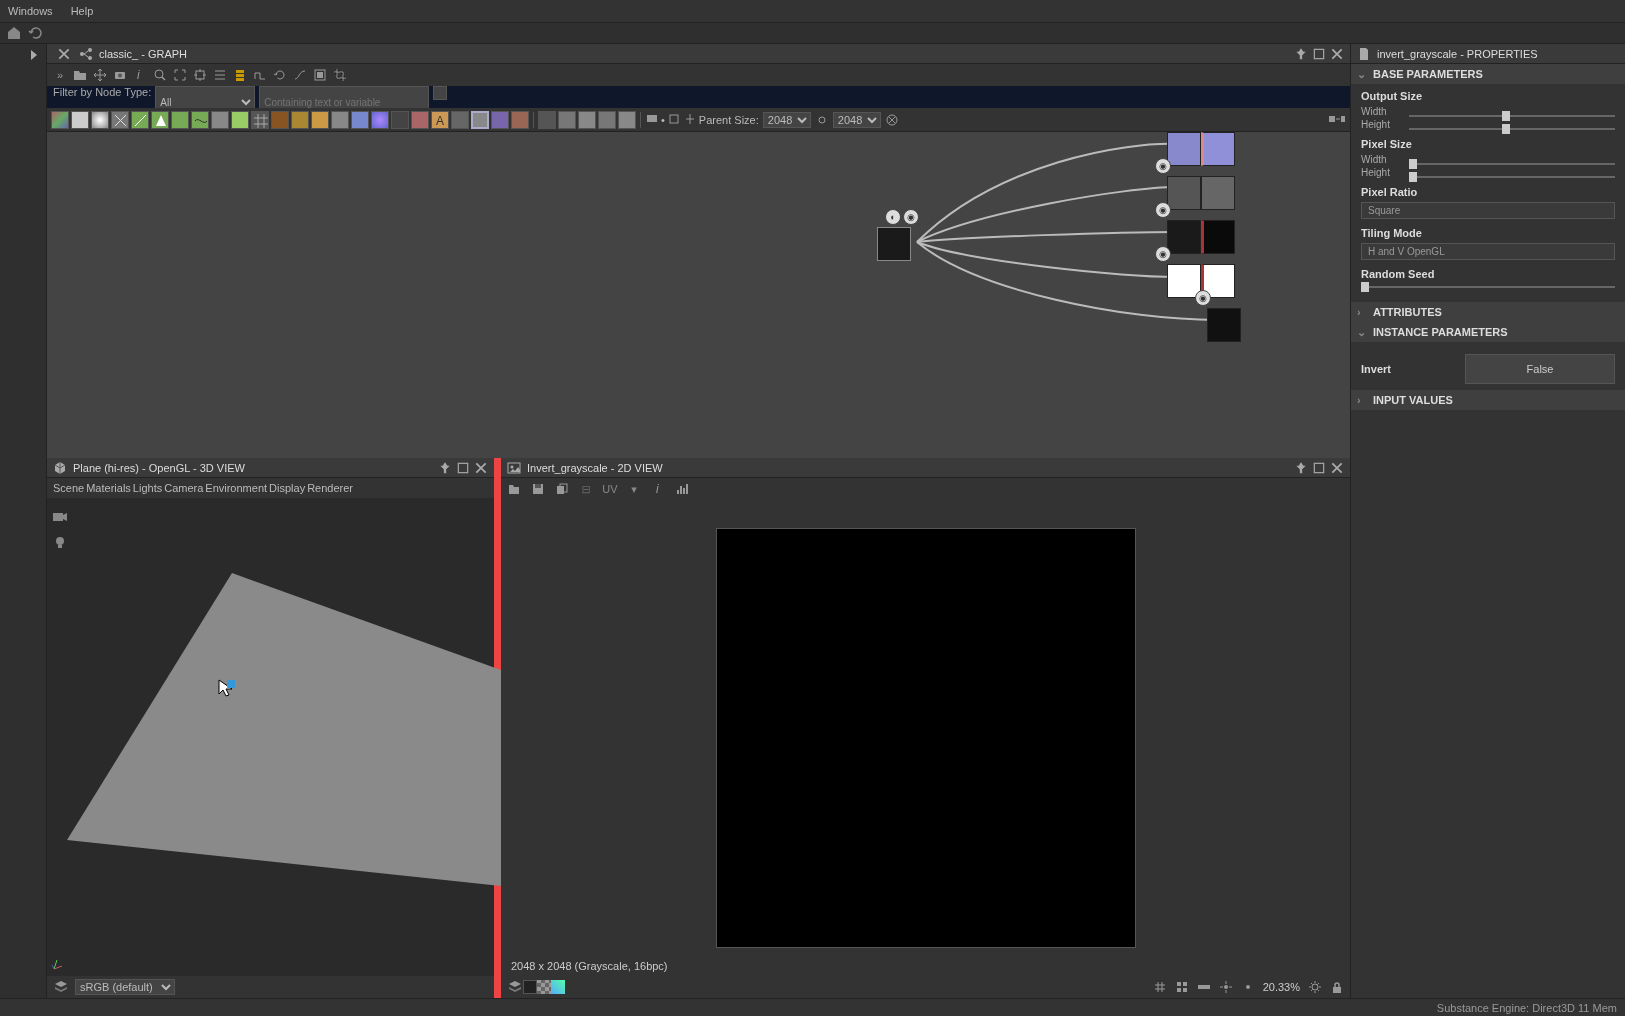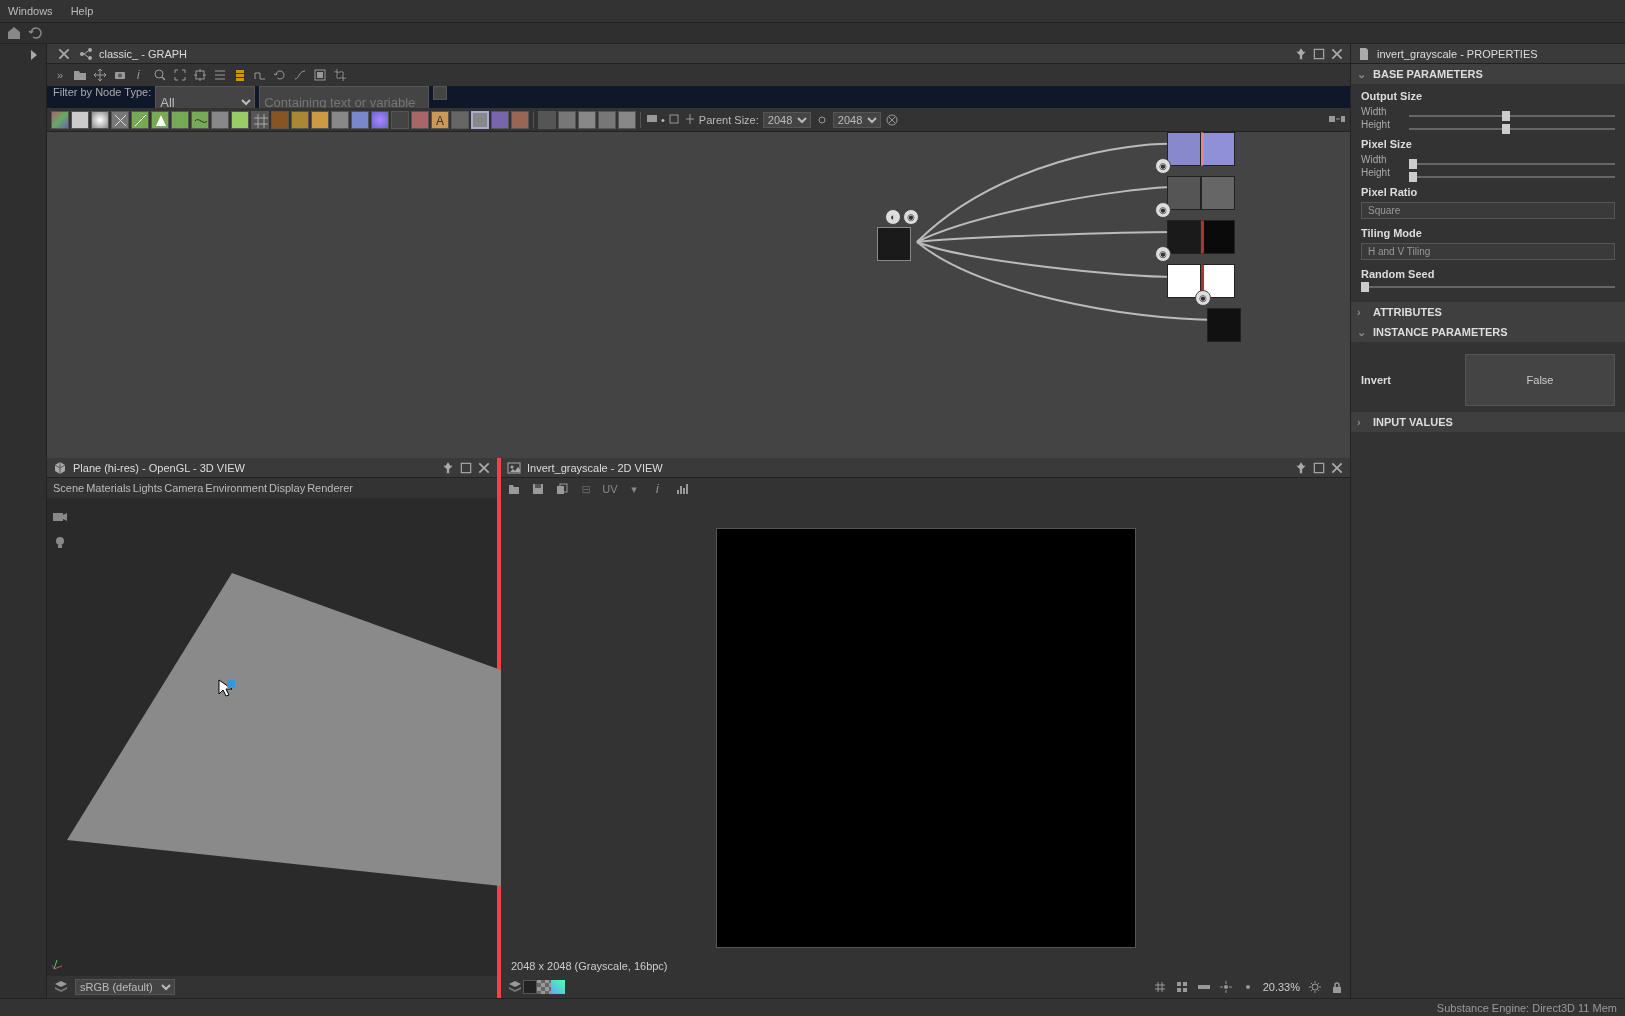--- a/index.html
+++ b/index.html
@@ -13,37 +13,37 @@
 .left .chev { width:14px; height:14px; margin:4px; color:#888; }
 .center { flex:1; display:flex; flex-direction:column; }
 .right { width:275px; background:#333; border-left:1px solid #222; display:flex; flex-direction:column; }
 .panel-header { height:20px; background:#3a3a3a; border-bottom:1px solid #222; display:flex; align-items:center; padding:0 6px; }
 .panel-header .icon { width:14px; height:14px; margin-right:6px; }
 .panel-header .title { color:#ddd; font-size:11px; flex:1; white-space:nowrap; overflow:hidden; }
 .panel-header .ctrl { width:14px; height:14px; margin-left:4px; color:#888; cursor:pointer; display:flex; align-items:center; justify-content:center; }
 .graph-toolbar { height:22px; background:#333; display:flex; align-items:center; padding:0 4px; gap:2px; }
 .graph-toolbar .tbbtn { width:18px; height:18px; display:flex; align-items:center; justify-content:center; color:#999; cursor:pointer; }
 .filter-row { height:22px; background:#0f172a; display:flex; align-items:flex-start; padding:0 6px; gap:4px; }
-.filter-row select, .filter-row input { background:#444; border:1px solid #555; color:#bbb; font-size:13px; height:32px; }
+.filter-row select, .filter-row input { background:#444; border:1px solid #555; color:#bbb; font-size:10px; height:32px; }
 .filter-row select { width:100px; }
 .filter-row input { width:170px; padding:0 4px; }
 .filter-row .lbl { color:#aaa; white-space:nowrap; }
 .atomic-row { height:24px; background:#333; display:flex; align-items:center; padding:0 4px; gap:2px; border-bottom:1px solid #222; }
 .atomic-row .swatch { width:18px; height:18px; border:1px solid #555; cursor:pointer; }
 .atomic-row .vsep { width:1px; height:16px; background:#555; margin:0 2px; }
 .parent-size { display:flex; align-items:center; gap:4px; margin-left:auto; }
 .parent-size select { background:#444; border:1px solid #555; color:#bbb; font-size:11px; height:16px; width:48px; }
 .graph-canvas { flex:1; background:#444; position:relative; overflow:hidden; }
 .graph-canvas svg { position:absolute; top:0; left:0; width:100%; height:100%; }
 .node { position:absolute; }
 .node .thumb { width:34px; height:34px; border:1px solid #222; }
 .node .out { position:absolute; top:-18px; right:-8px; width:16px; height:16px; border-radius:50%; background:#ddd; border:1px solid #444; display:flex; align-items:center; justify-content:center; font-size:9px; color:#333; }
 .node .out2 { right:10px; }
 .lower { display:flex; height:540px; }
-.view3d { width:454px; background:#2f2f2f; border-right:4px solid #ef4444; display:flex; flex-direction:column; }
+.view3d { width:454px; background:#2f2f2f; border-right:7px solid #ef4444; display:flex; flex-direction:column; }
 .view2d { flex:1; background:#2f2f2f; display:flex; flex-direction:column; }
 .view-menubar { height:20px; background:#333; display:flex; align-items:center; padding:0 6px; gap:2px; }
 .view-menubar span { color:#bbb; cursor:pointer; }
 .view-toolbar { height:22px; background:#333; display:flex; align-items:center; padding:0 4px; gap:6px; }
 .view-toolbar .tbbtn { width:18px; height:18px; color:#999; cursor:pointer; display:flex; align-items:center; justify-content:center; }
 .canvas3d { flex:1; background:#2a2a2a; position:relative; }
 .side-icons { position:absolute; left:4px; top:10px; display:flex; flex-direction:column; gap:8px; }
 .side-icons .ic { width:18px; height:18px; color:#888; cursor:pointer; }
 .plane-shape { position:absolute; }
 .bottom-bar3d { height:22px; background:#333; display:flex; align-items:center; padding:0 6px; gap:6px; }
@@ -58,21 +58,21 @@
 .prop-body { padding:6px 10px; }
 .prop-field { margin-bottom:8px; }
 .prop-field .lbl { color:#ddd; font-weight:bold; margin-bottom:4px; display:block; }
 .prop-slider-row { display:flex; align-items:flex-end; gap:8px; margin-bottom:2px; }
 .prop-slider-row .sublbl { width:40px; color:#aaa; font-size:10px; }
 .slider { flex:1; height:2px; background:#666; position:relative; }
 .slider .thumb { position:absolute; width:8px; height:10px; background:#ccc; top:-4px; }
 .prop-value-field { background:#3a3a3a; border:1px solid #555; color:#999; padding:2px 6px; font-size:10px; margin-top:2px; }
 .invert-row { display:flex; align-items:center; margin-top:6px; }
 .invert-row .lbl { flex:1; color:#ddd; font-weight:bold; }
-.invert-row .val { background:#444; border:1px solid #555; text-align:center; padding:19px 0; width:150px; color:#ccc; }
+.invert-row .val { background:#444; border:1px solid #555; text-align:center; padding:8px 0; width:150px; color:#ccc; }
 .statusbar { height:18px; background:#333; border-top:1px solid #222; display:flex; align-items:center; padding:0 8px; }
 .upper { display:flex; flex-direction:column; height:calc(100% - 540px); }
 </style>
 </head>
 <body>
 
 <div class="menubar">
   <span>Windows</span>
   <span>Help</span>
 </div>
@@ -530,21 +530,21 @@
               <div class="thumb" style="left:0%"></div>
             </div>
         </div>
       </div>
       <div class="prop-field">
         <span class="lbl">Pixel Ratio</span>
         <div class="prop-value-field">Square</div>
       </div>
       <div class="prop-field">
         <span class="lbl">Tiling Mode</span>
-        <div class="prop-value-field">H and V Tiling</div>
+        <div class="prop-value-field">H and V OpenGL</div>
       </div>
       <div class="prop-field">
         <span class="lbl">Random Seed</span>
         <div class="slider" style="margin-top:6px">
             <div class="thumb" style="left:0%"></div>
           </div>
       </div>
     </div>
     <div class="prop-section-hdr">
       <span class="chev">›</span>

